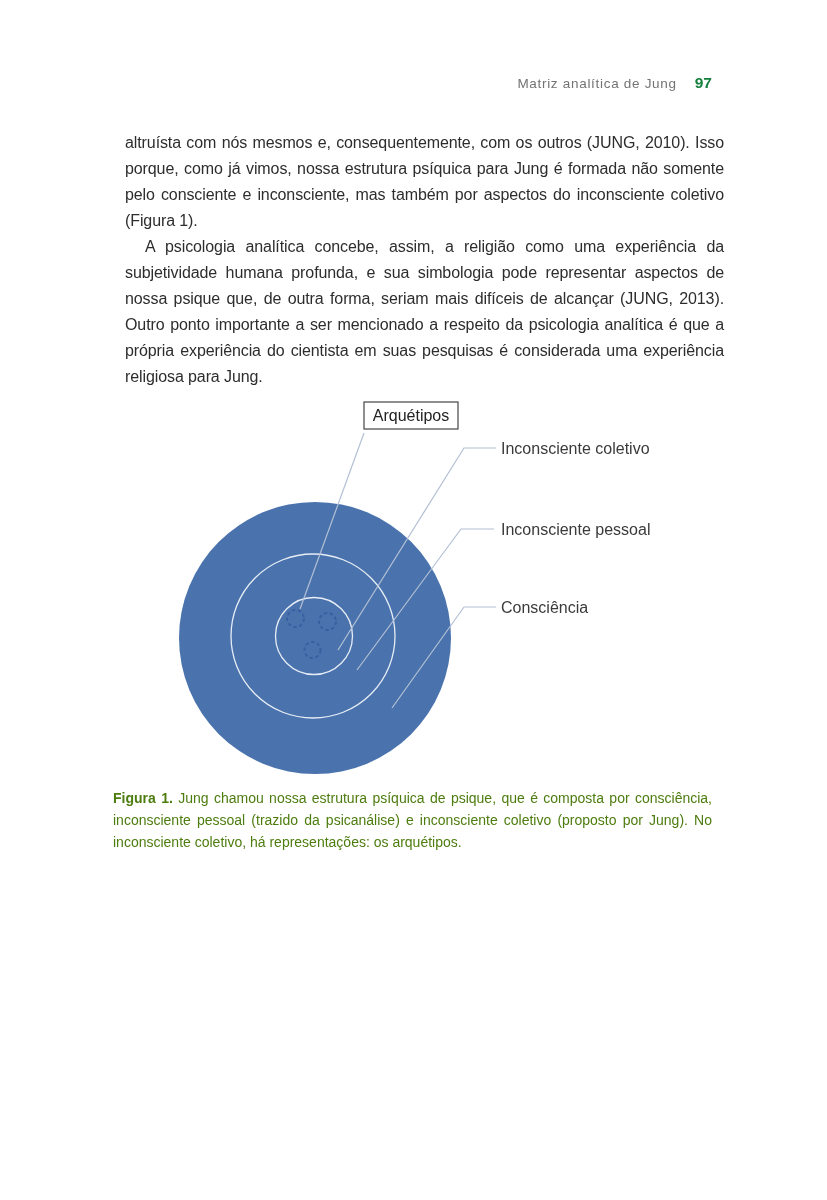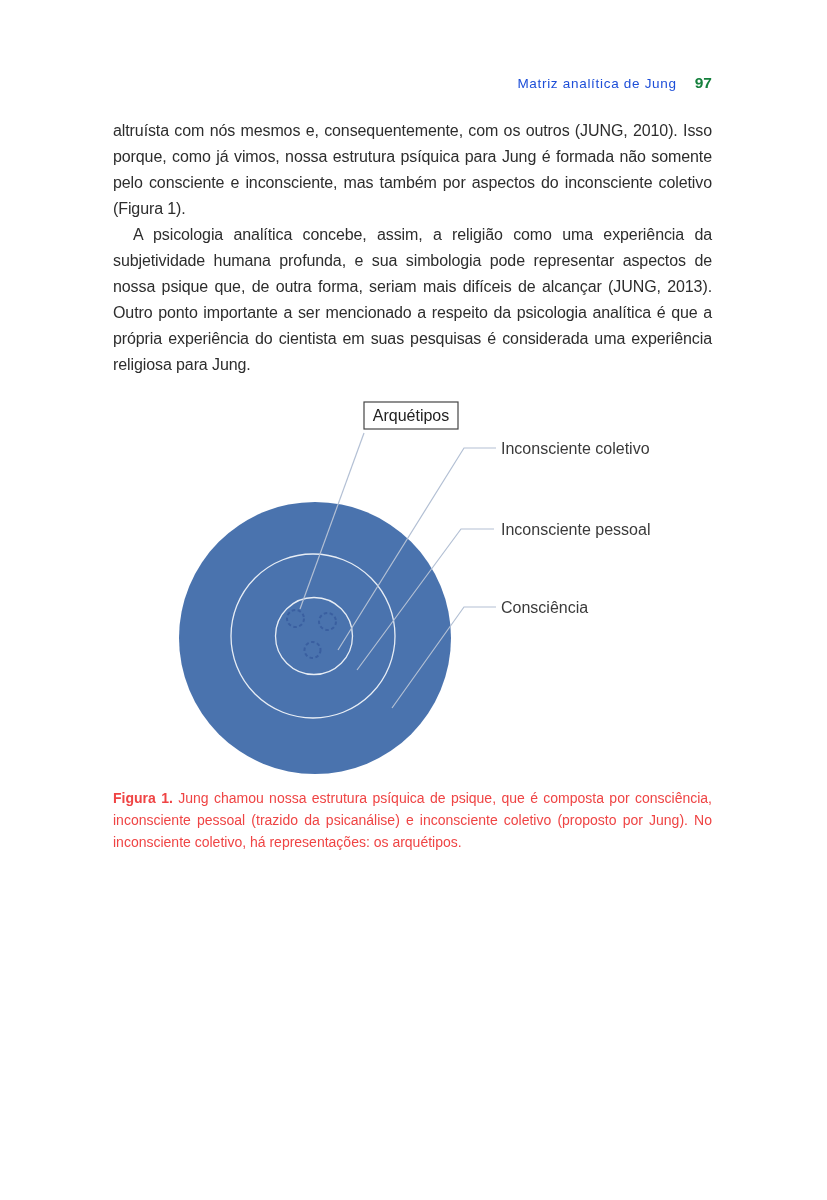--- a/index.html
+++ b/index.html
@@ -14,34 +14,34 @@
   .running-head {
     position: absolute;
     top: 74px;
     right: 115px;
     display: flex;
     align-items: baseline;
     white-space: nowrap;
   }
   .running-title {
     font-size: 13.5px;
-    color: #1d4ed8;
+    color: #737373;
     letter-spacing: 0.7px;
   }
   .running-page-number {
     font-size: 15.5px;
     font-weight: 700;
     color: #15803d;
     margin-left: 18px;
   }
   .body-par {
     position: absolute;
     left: 113px;
     width: 599px;
-    margin: 0;
+    margin: 12px;
     font-size: 16px;
     line-height: 26px;
     color: #2d2d2d;
     text-align: justify;
     letter-spacing: -0.1px;
   }
   .p1 { top: 118px; }
   .p2 { top: 222px; text-indent: 20px; }
   .p3 { top: 900px; text-indent: 20px; }
   .figure-block {
@@ -53,21 +53,21 @@
     margin: 0;
   }
   .figure-caption {
     position: absolute;
     left: 113px;
     top: 787px;
     width: 599px;
     margin: 0;
     font-size: 14px;
     line-height: 22px;
-    color: #ef4444;
+    color: #4d7c0f;
     text-align: justify;
   }
   .figure-caption .cap-label { font-weight: 700; }
   .diagram-label {
     font-size: 16px;
     fill: #3a3a3a;
     font-family: "Liberation Sans", sans-serif;
   }
   .box-label {
     font-size: 16px;

